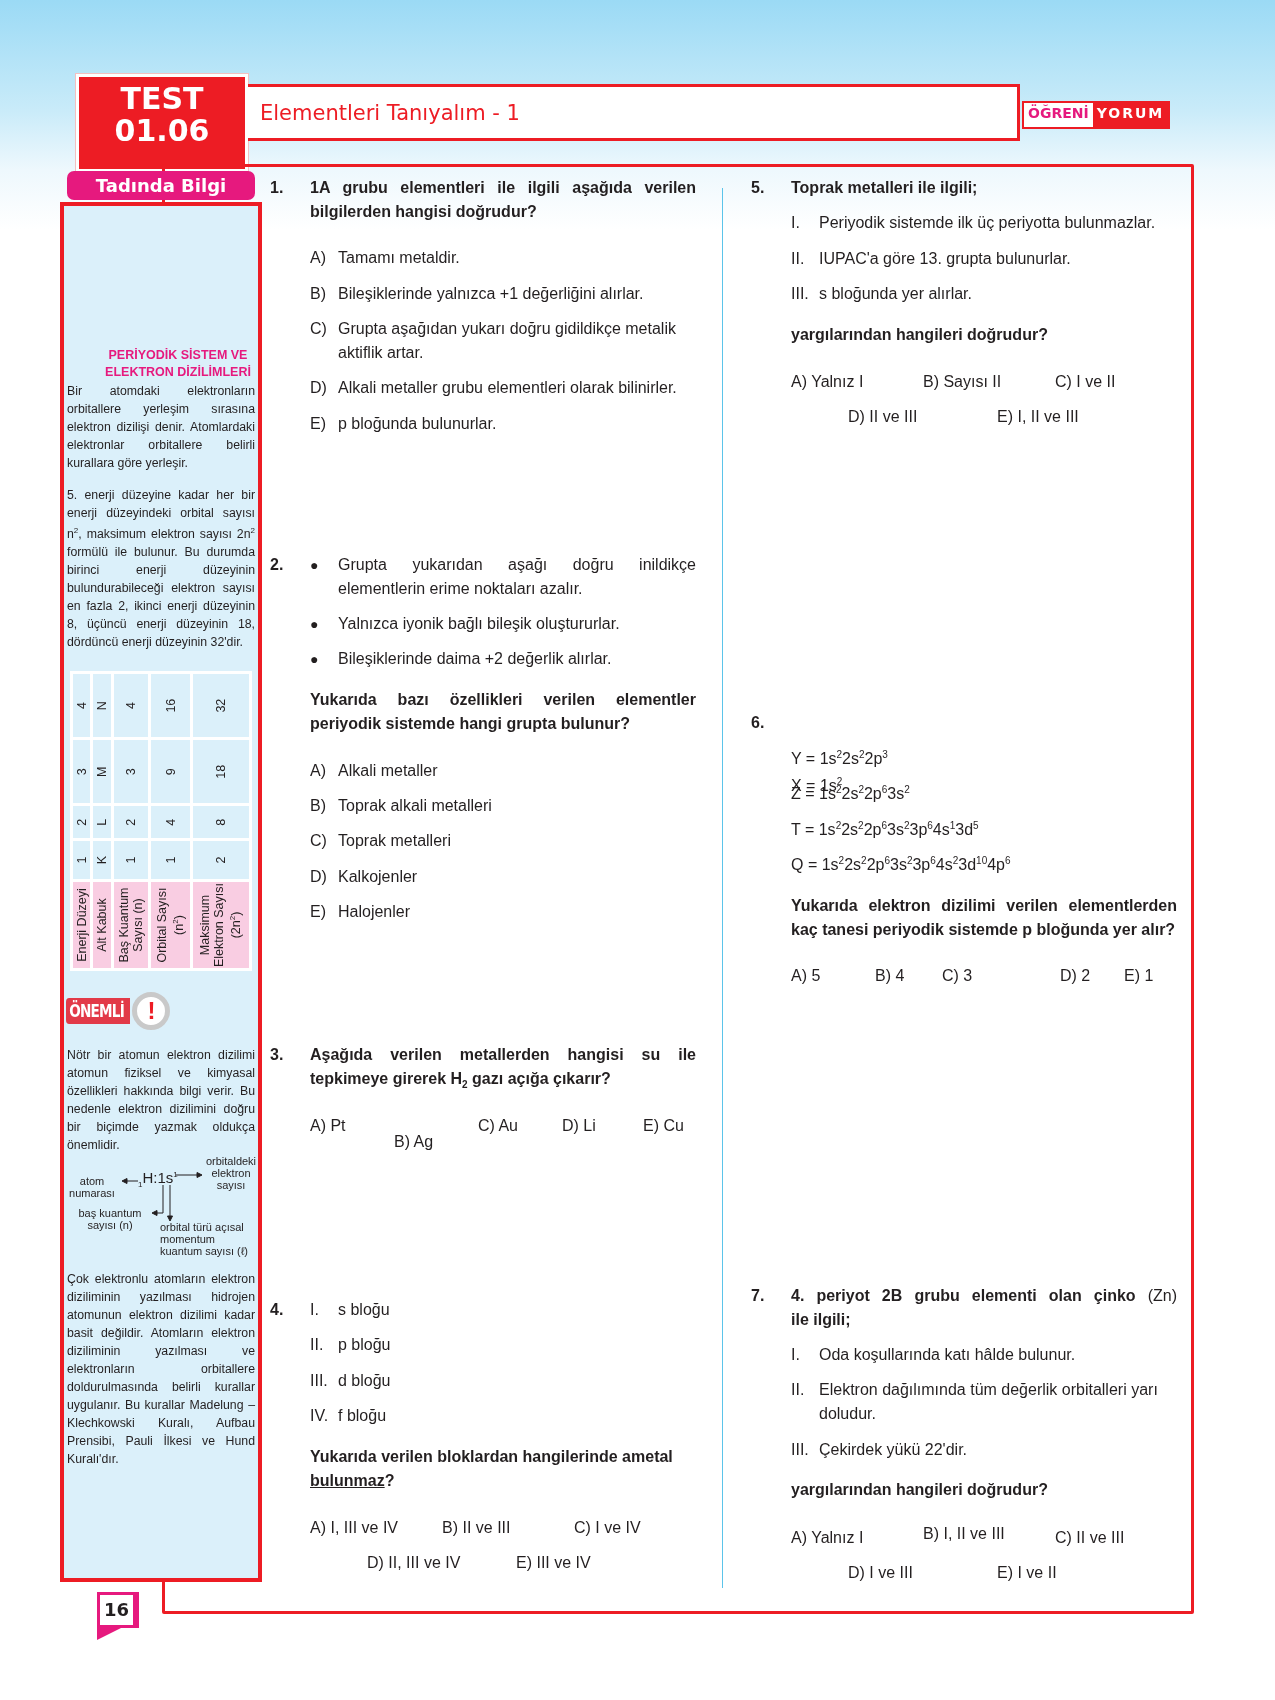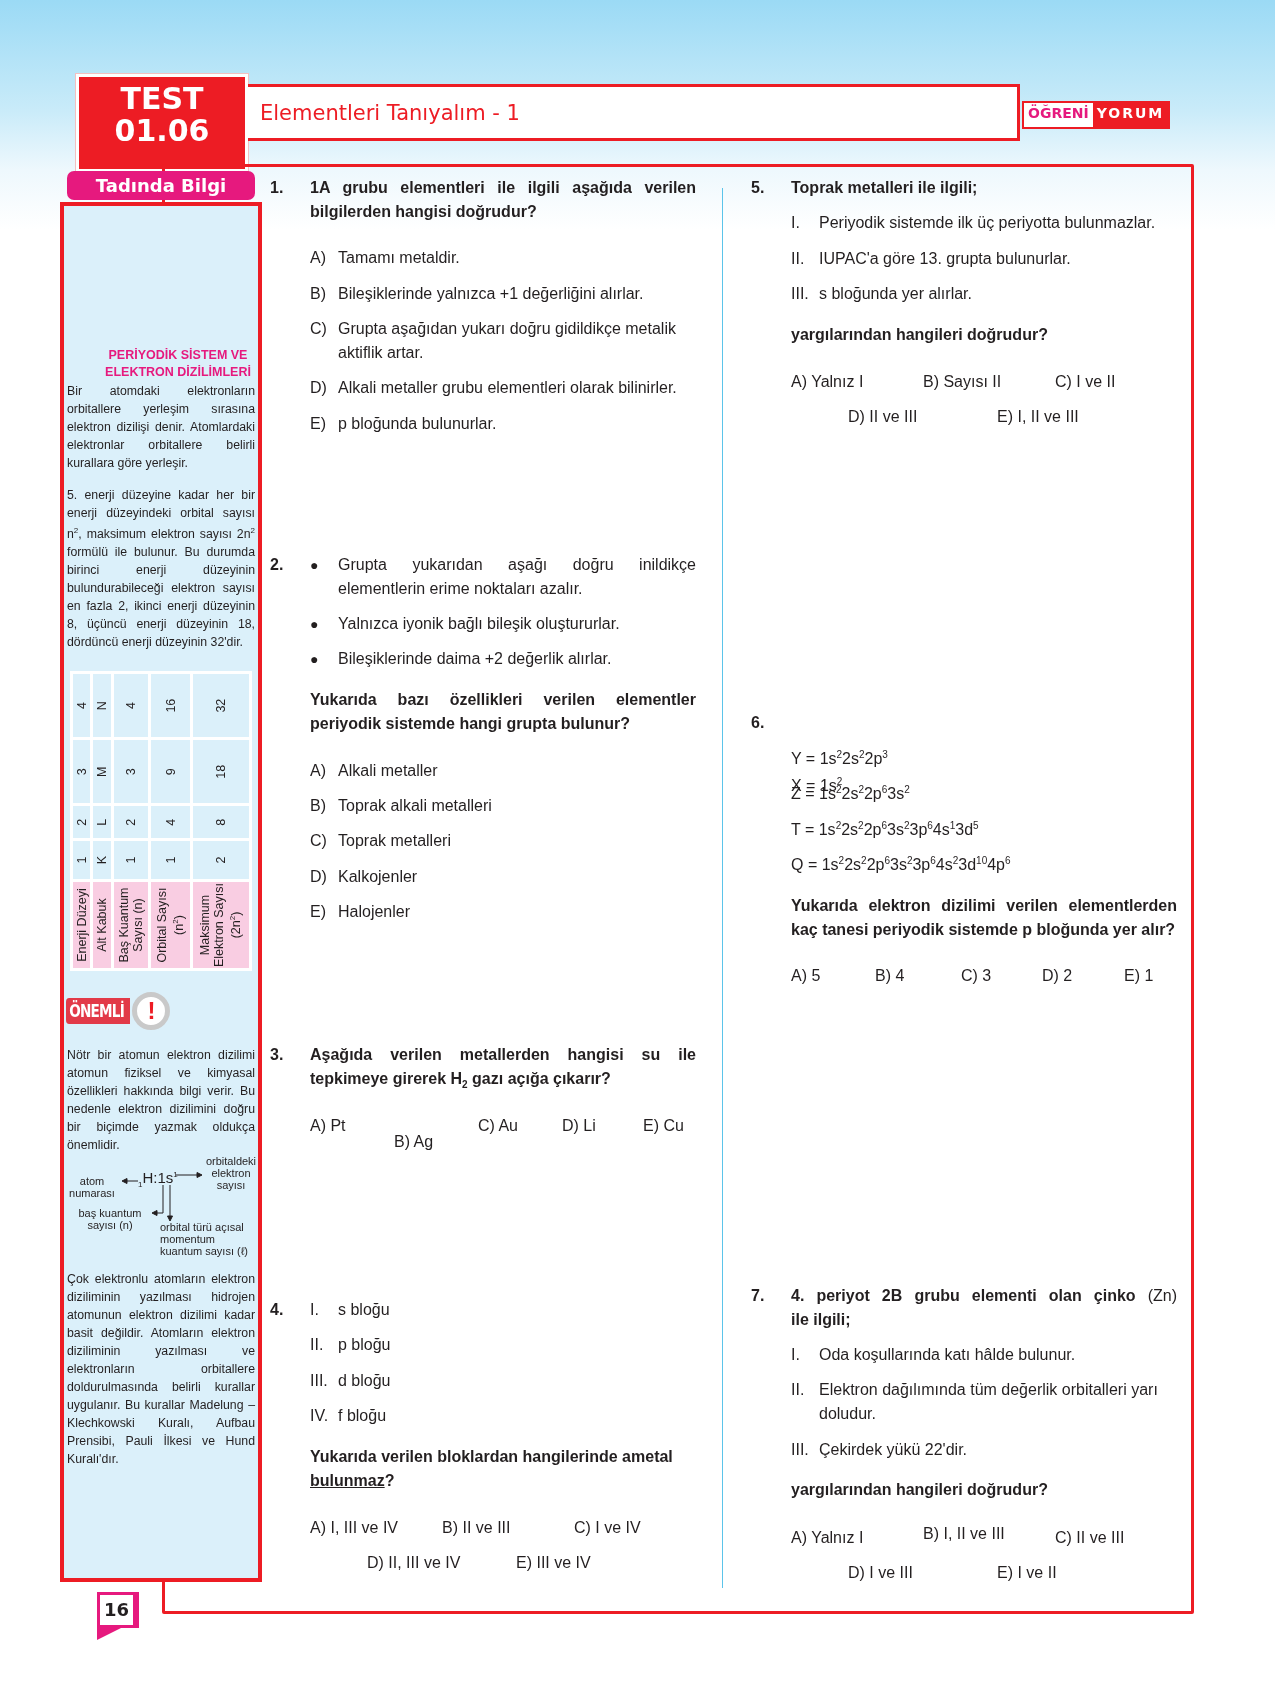--- a/index.html
+++ b/index.html
@@ -336,22 +336,22 @@
   <div id="q6-configs">
       <div style="position: absolute; top: 16px; white-space: nowrap; margin-top: 47px;"><span>X = </span><span>1s</span><sup>2</sup></div>
       <div style="position: absolute; top: 35.5px; white-space: nowrap;"><span>Y = </span><span>1s</span><sup>2</sup><span>2s</span><sup>2</sup><span>2p</span><sup>3</sup></div>
       <div style="position: absolute; top: 71px; white-space: nowrap;"><span>Z = </span><span>1s</span><sup>2</sup><span>2s</span><sup>2</sup><span>2p</span><sup>6</sup><span>3s</span><sup>2</sup></div>
       <div style="position: absolute; top: 106.5px; white-space: nowrap;"><span>T = </span><span>1s</span><sup>2</sup><span>2s</span><sup>2</sup><span>2p</span><sup>6</sup><span>3s</span><sup>2</sup><span>3p</span><sup>6</sup><span>4s</span><sup>1</sup><span>3d</span><sup>5</sup></div>
       <div style="position: absolute; top: 142px; white-space: nowrap;"><span>Q = </span><span>1s</span><sup>2</sup><span>2s</span><sup>2</sup><span>2p</span><sup>6</sup><span>3s</span><sup>2</sup><span>3p</span><sup>6</sup><span>4s</span><sup>2</sup><span>3d</span><sup>10</sup><span>4p</span><sup>6</sup></div>
     </div>
   <div class="stem just" style="position:absolute; top:183px; width:386px;">Yukarıda elektron dizilimi verilen elementlerden kaç tanesi periyodik sistemde p bloğunda yer alır?</div>
   <div class="opt" style="top:253px; left:0;">A) 5</div>
   <div class="opt" style="top:253px; left:84px;">B) 4</div>
-  <div class="opt" style="top:253px; left:170px;">C) 3</div>
-  <div class="opt" style="top:253px; left:251px;">D) 2</div>
+  <div class="opt" style="top:253px; left:151px;">C) 3</div>
+  <div class="opt" style="top:253px; left:269px;">D) 2</div>
   <div class="opt" style="top:253px; left:333px;">E) 1</div>
 </div>
 
 <div class="q" style="left:791px; top:1284px; width:386px;">
   <span class="num">7.</span>
   <div class="stem just" style="text-align-last:justify;"><span>4. periyot 2B grubu elementi olan çinko </span><span style="font-weight:normal;">(Zn)</span></div>
   <div class="stem">ile ilgili;</div>
   <div class="row" style="top:59px; width:386px;">
       <span class="lbl">I.</span>
       <span>Oda koşullarında katı hâlde bulunur.</span>

